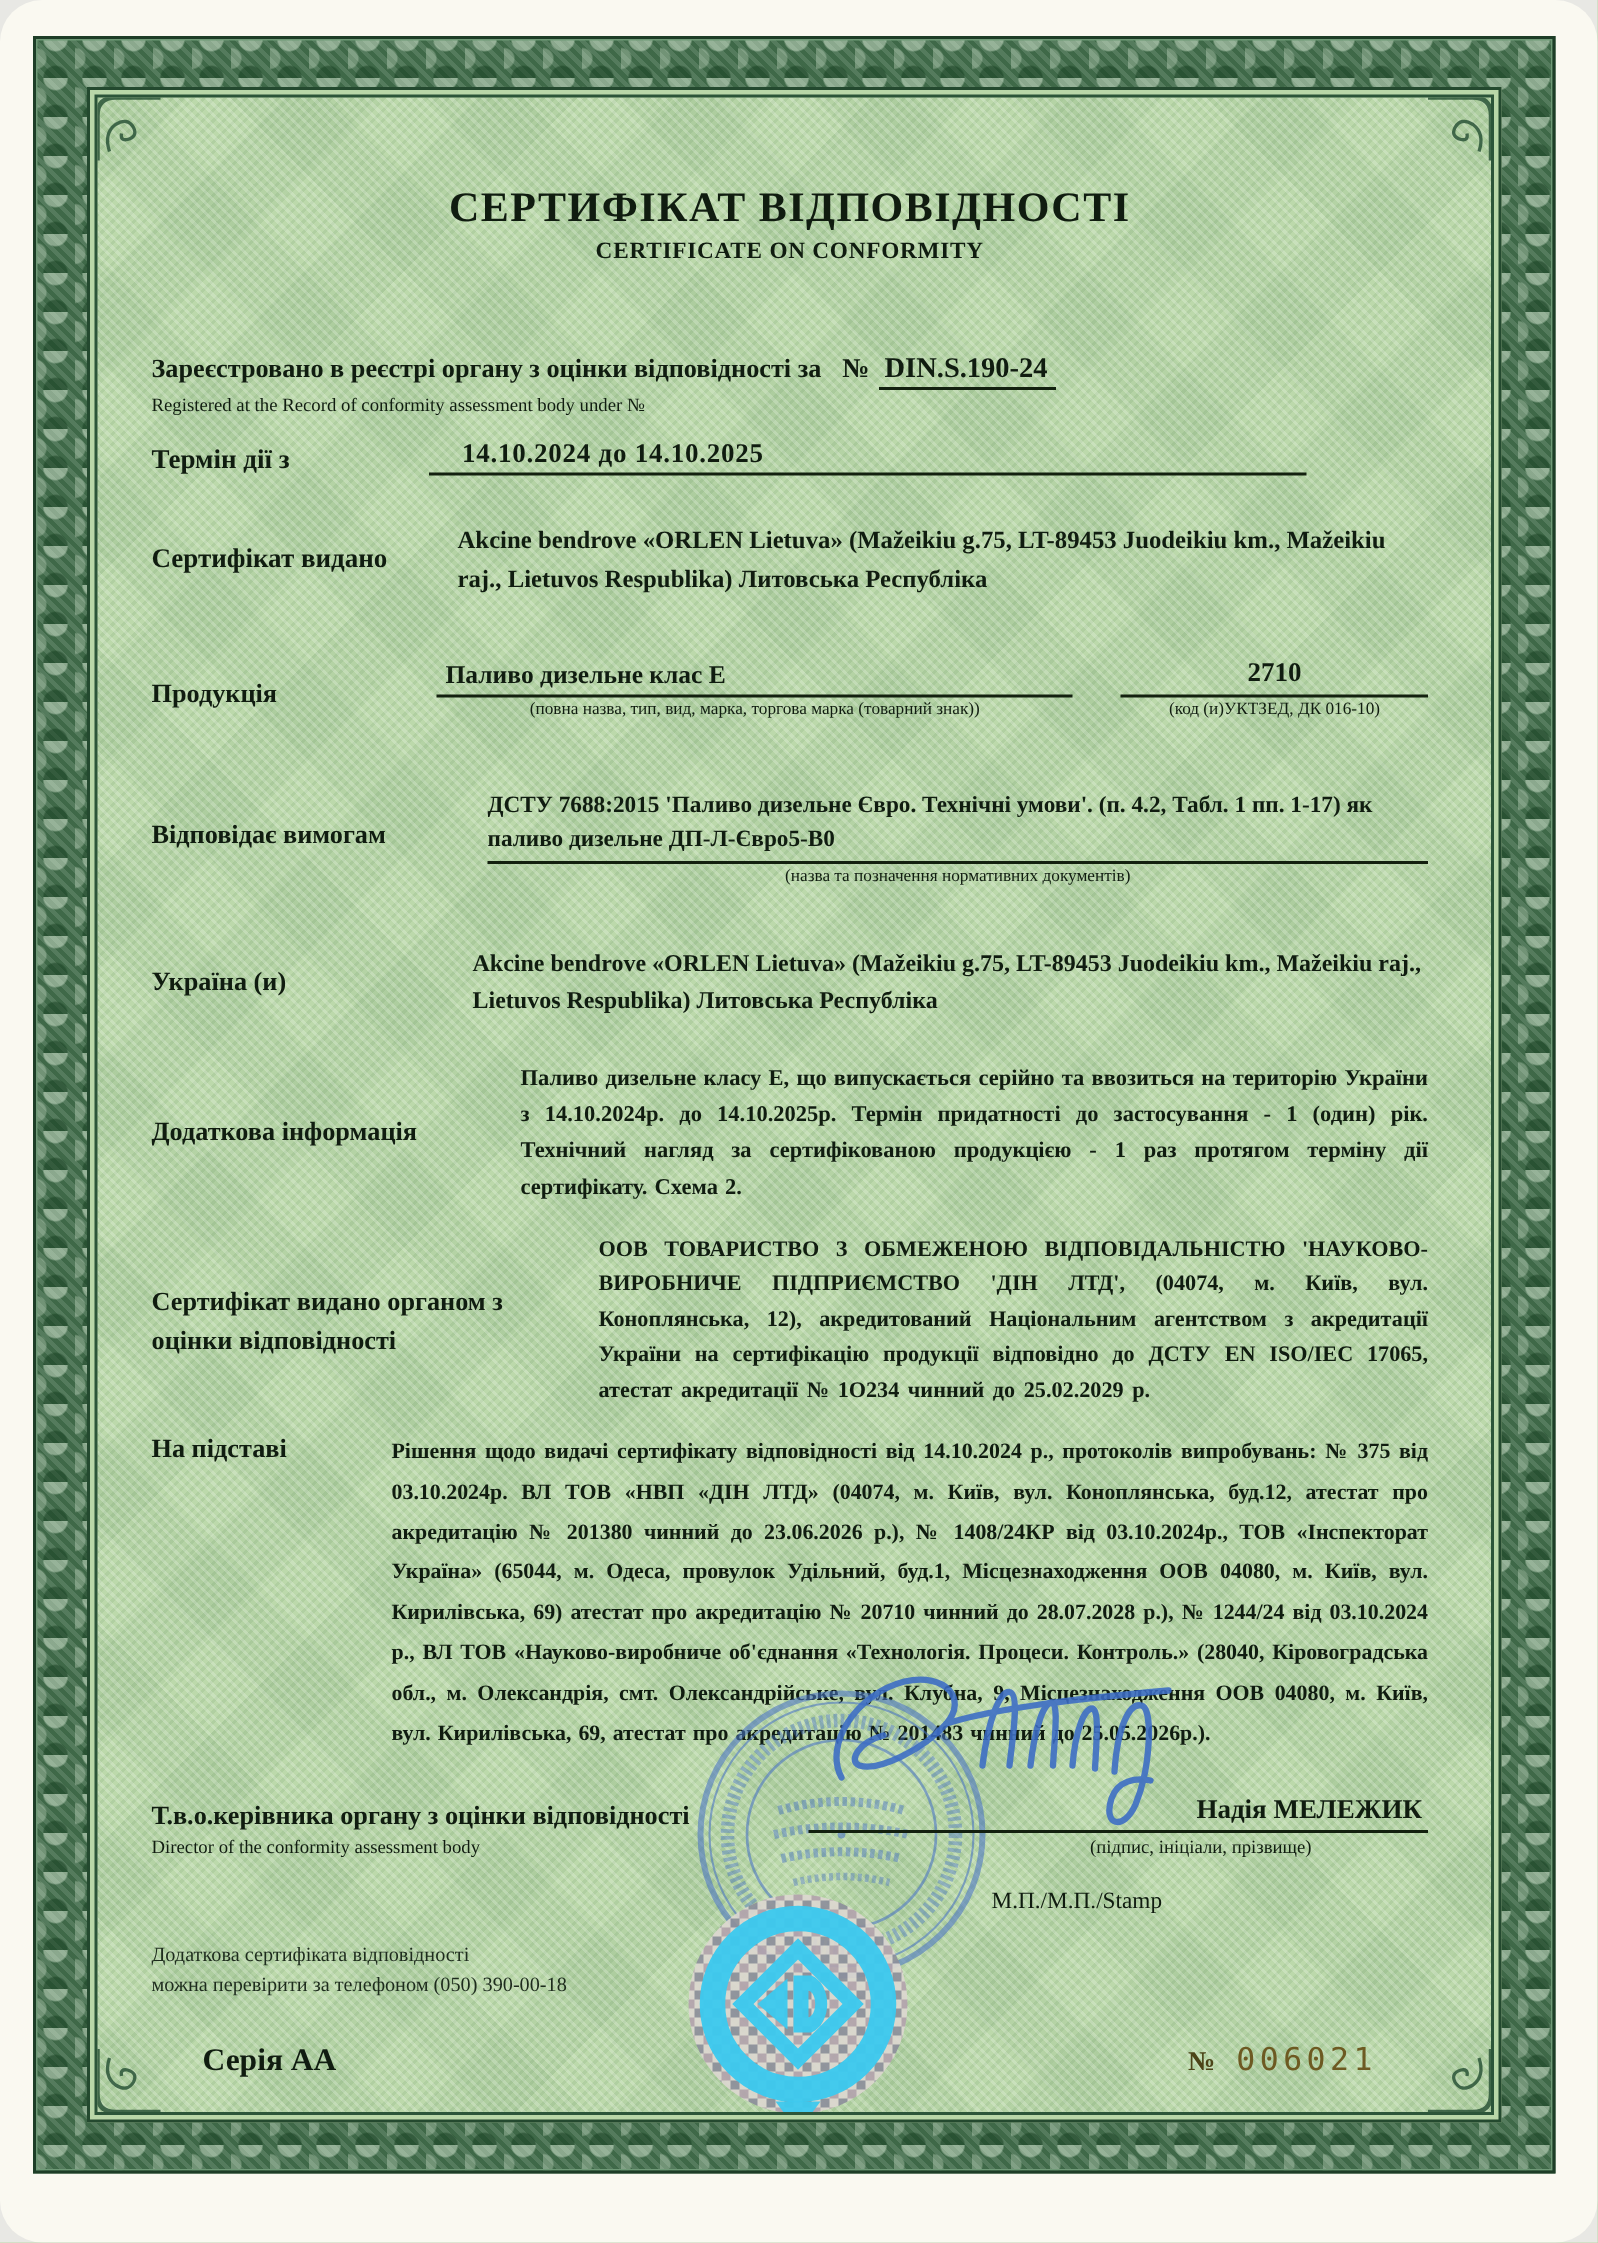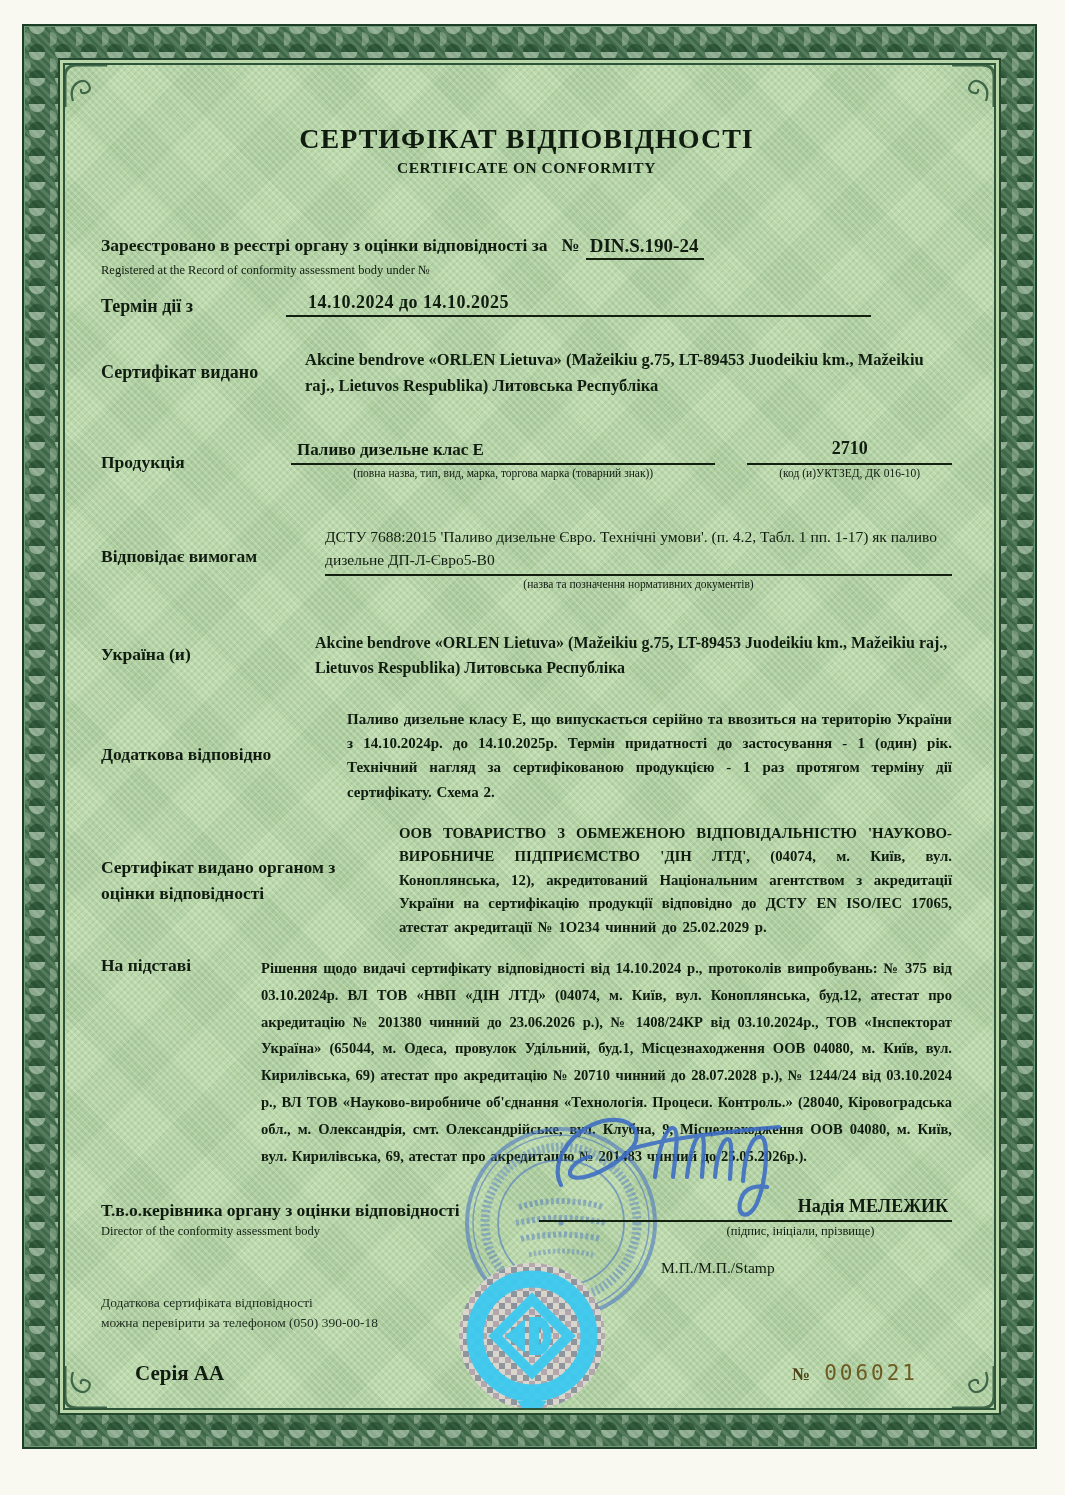--- a/index.html
+++ b/index.html
@@ -1,19 +1,19 @@
 <!DOCTYPE html>
 <html><head>
 <meta charset="utf-8">
 <style>
   * { margin:0; padding:0; box-sizing:border-box; }
   body { background:#e8e8e4; font-family:"Liberation Serif","DejaVu Serif",serif; }
   .page {
     position:relative; width:1065px; height:1495px; margin:0 auto;
-    background:#faf9f1; overflow:hidden;
+    background:#faf9f1; overflow:hidden;border-radius:28px;
   }
   
   .border-band {
     position:absolute; left:22px; top:24px; right:28px; bottom:46px;
     background-color:#46704f;
     background-image:
       radial-gradient(circle at 50% 0%, rgba(230,245,225,.45) 0 26%, rgba(230,245,225,0) 30%),
       radial-gradient(circle at 50% 100%, rgba(20,60,30,.5) 0 26%, rgba(20,60,30,0) 30%),
       radial-gradient(circle at 0% 50%, rgba(230,245,225,.3) 0 22%, rgba(230,245,225,0) 26%),
       repeating-linear-gradient(45deg, rgba(255,255,255,.08) 0 3px, rgba(0,40,10,.10) 3px 6px);
@@ -78,21 +78,21 @@
   .prod-lbl { width:158px; font-size:17.5px; align-self:flex-start; margin-top:14px; }
   .prod-main { width:452px; }
   .prod-name { font-size:17px; font-weight:bold; padding:0 0 3px 6px; border-bottom:2px solid #13200f; }
   .prod-code-box { width:218px; margin-left:auto; text-align:center; }
   .prod-code { font-size:18px; font-weight:bold; padding-bottom:4px; border-bottom:2px solid #13200f; }
 
   
   .comp-row { margin-top:46px; }
   .comp-lbl { width:224px; font-size:17.5px; align-self:flex-end; margin-bottom:22px; }
   .comp-main { flex:1; }
-  .comp-text { font-size:15.5px; font-weight:normal; line-height:1.5; border-bottom:2px solid #13200f; padding-bottom:2px; }
+  .comp-text { font-size:15.5px; font-weight:bold; line-height:1.5; border-bottom:2px solid #13200f; padding-bottom:2px; }
 
   
   .manuf-row { margin-top:40px; align-items:center; }
   .manuf-lbl { width:200px; font-size:17.5px; }
   .manuf-val { font-size:16px; line-height:1.6; padding-left:14px; }
 
   
   .add-row { margin-top:26px; align-items:center; }
   .add-lbl { width:246px; font-size:17.5px; }
   .add-val { font-size:15px; line-height:1.62; text-align:justify; word-spacing:1px; }
@@ -196,21 +196,21 @@
               <div class="small-cap">(назва та позначення нормативних документів)</div>
             </div>
           </div>
 
           <div class="row manuf-row">
             <span class="lbl manuf-lbl">Україна (и)</span>
             <span class="val manuf-val">Akcine bendrove «ORLEN Lietuva» (Mažeikiu g.75, LT-89453 Juodeikiu km., Mažeikiu raj., Lietuvos Respublika) Литовська Республіка</span>
           </div>
 
           <div class="row add-row">
-            <span class="lbl add-lbl">Додаткова відповідно</span>
+            <span class="lbl add-lbl">Додаткова інформація</span>
             <span class="val add-val">Паливо дизельне класу Е, що випускається серійно та ввозиться на територію України з 14.10.2024р. до 14.10.2025р. Термін придатності до застосування - 1 (один) рік. Технічний нагляд за сертифікованою продукцією - 1 раз протягом терміну дії сертифікату. Схема 2.</span>
           </div>
 
           <div class="row org-row">
             <span class="lbl org-lbl">Сертифікат видано органом з оцінки відповідності</span>
             <span class="val org-val">ООВ ТОВАРИСТВО З ОБМЕЖЕНОЮ ВІДПОВІДАЛЬНІСТЮ 'НАУКОВО-ВИРОБНИЧЕ ПІДПРИЄМСТВО 'ДІН ЛТД', (04074, м. Київ, вул. Коноплянська, 12), акредитований Національним агентством з акредитації України на сертифікацію продукції відповідно до ДСТУ EN ISO/IEC 17065, атестат акредитації № 1О234 чинний до 25.02.2029 р.</span>
           </div>
 
           <div class="row basis-row">
             <span class="lbl basis-lbl">На підставі</span>

